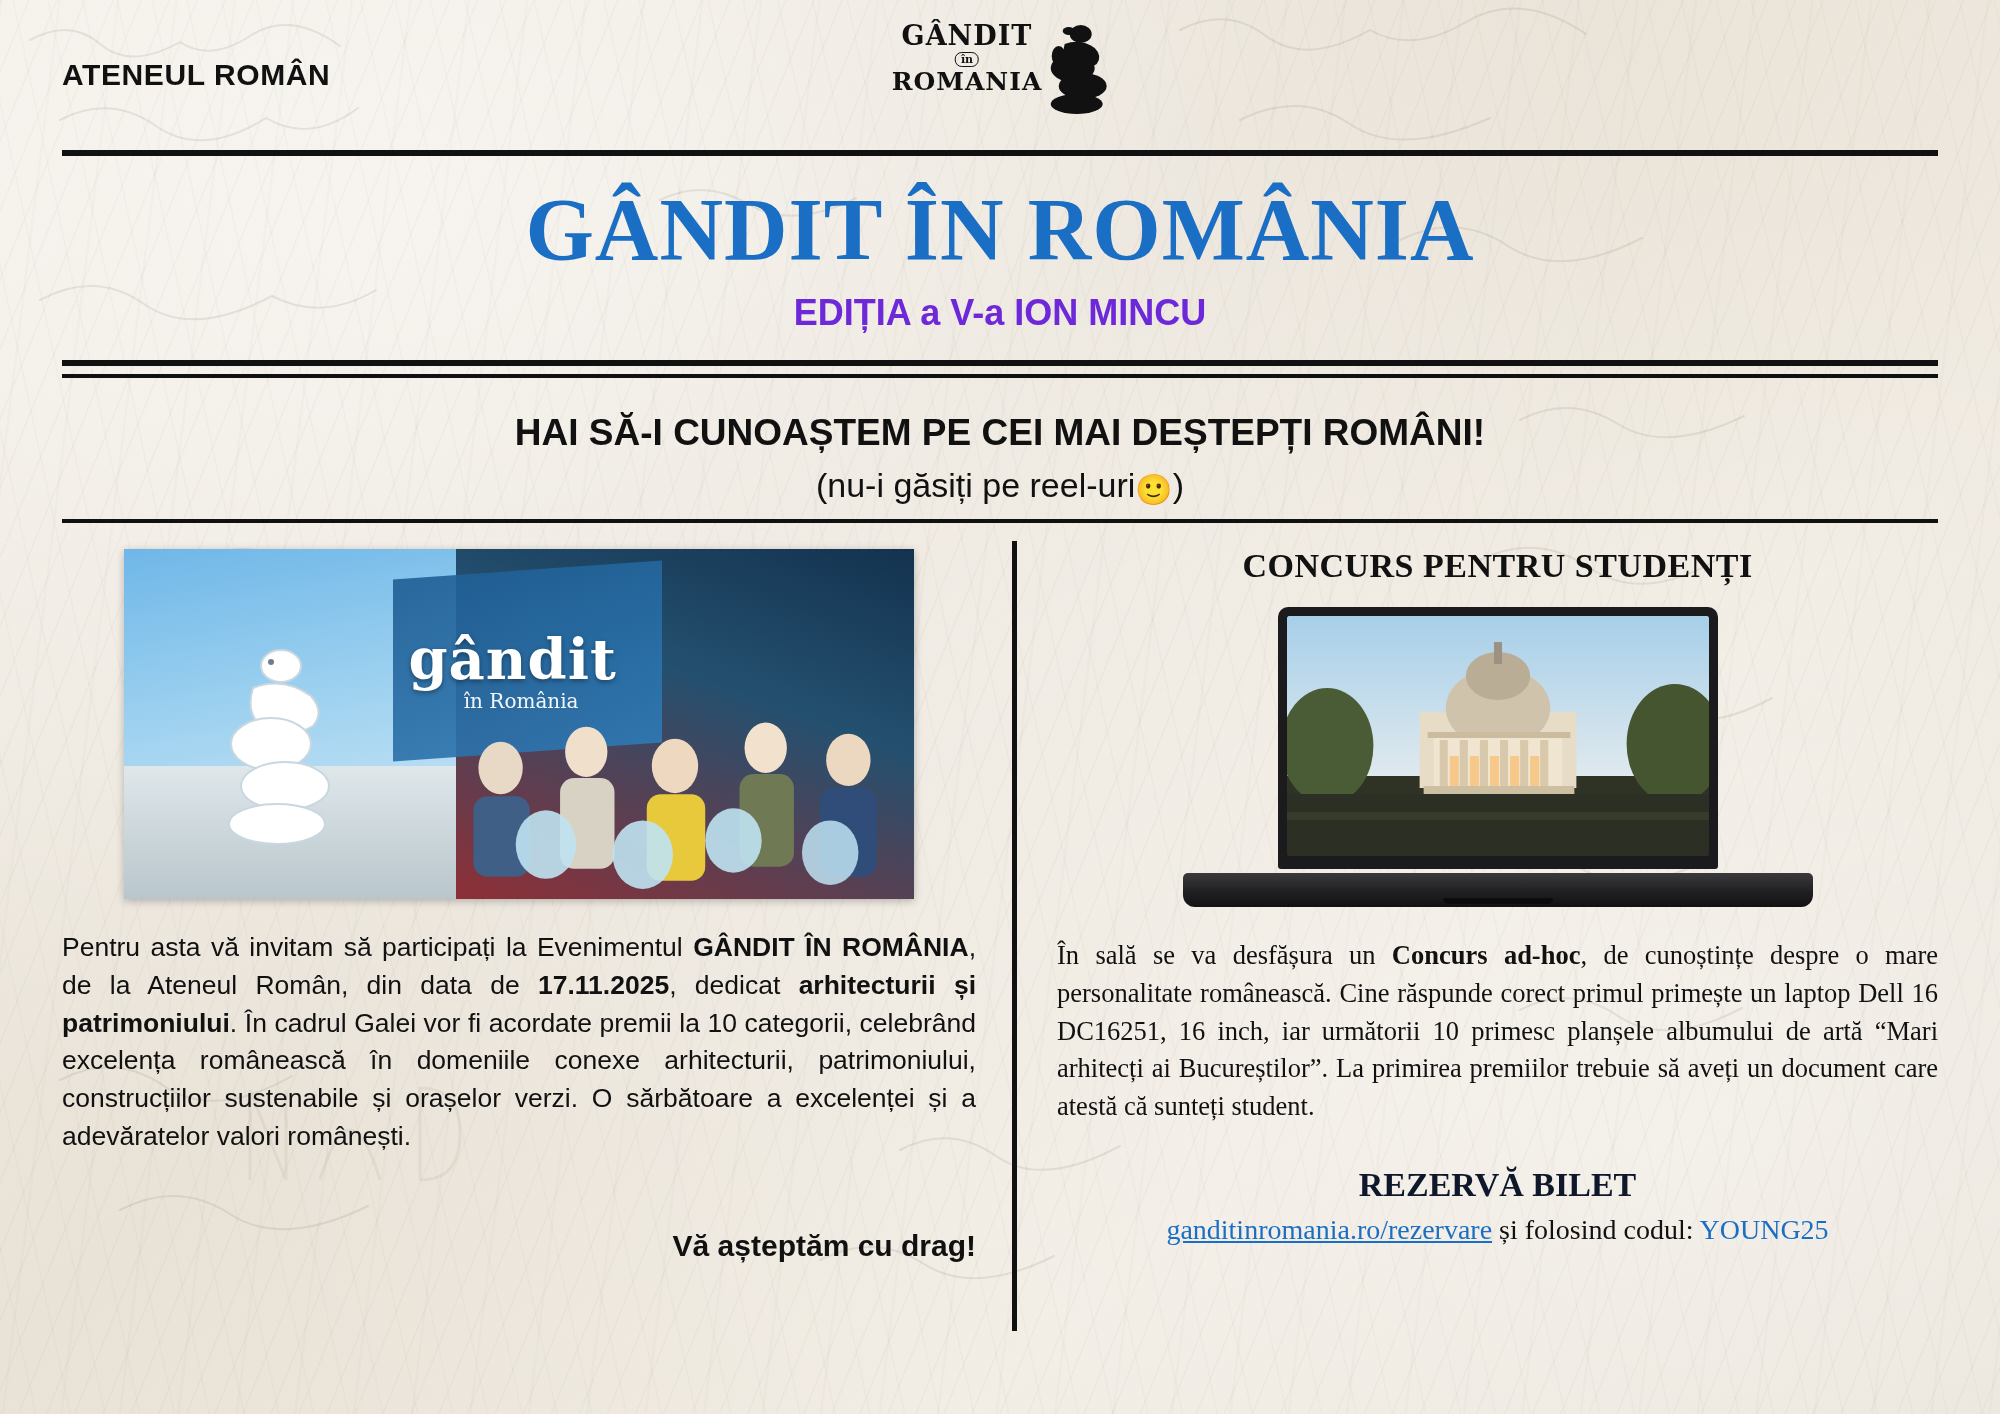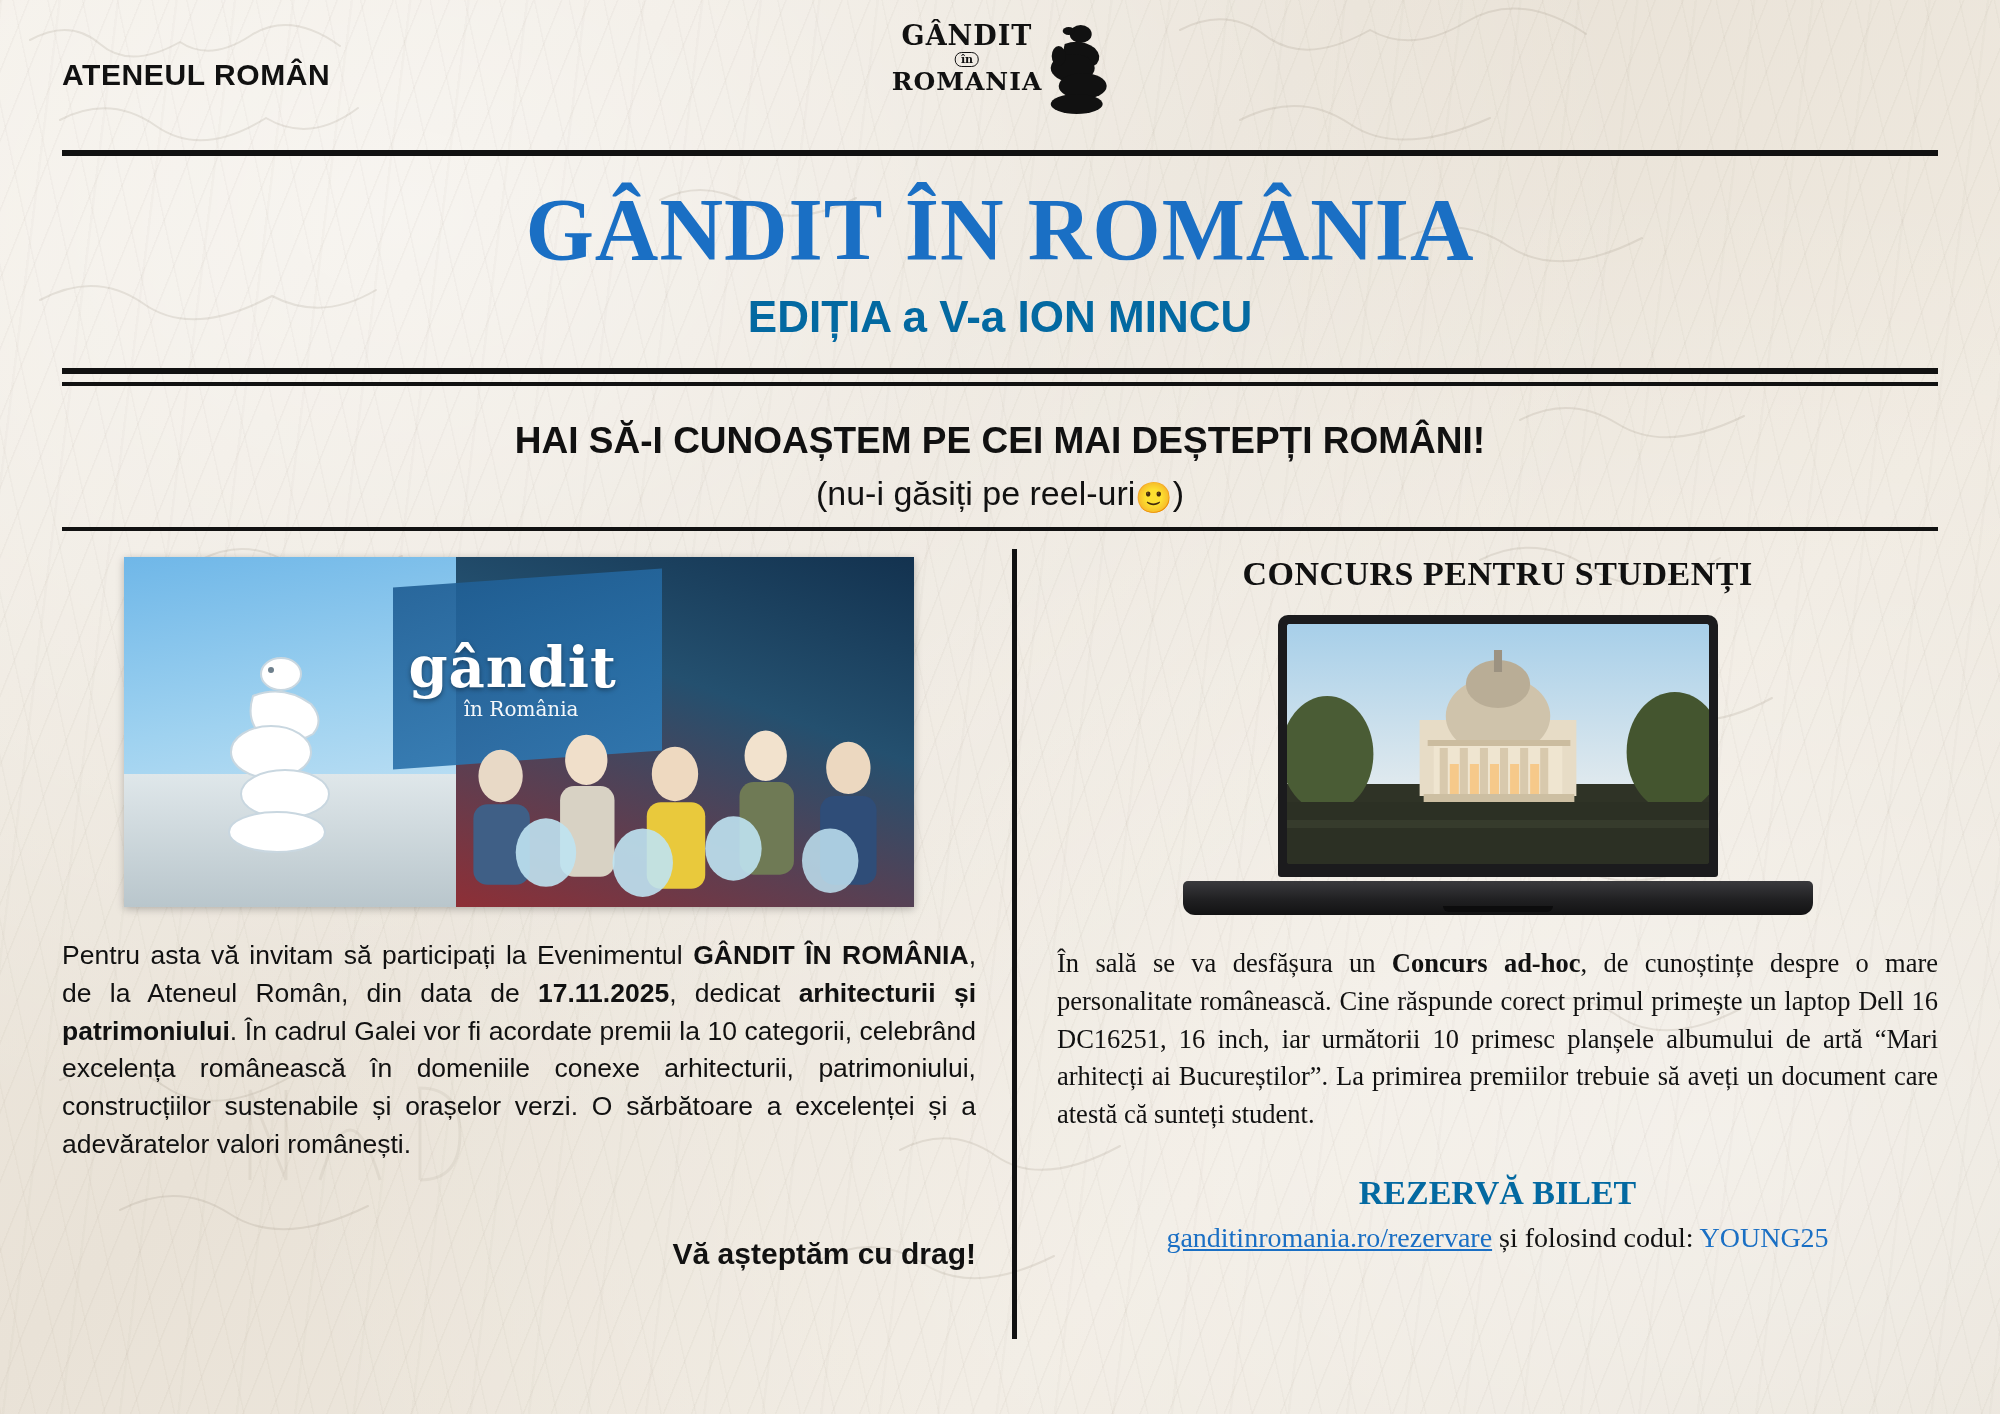--- a/index.html
+++ b/index.html
@@ -109,23 +109,23 @@
     font-family: "Liberation Serif", serif;
     font-weight: bold;
     font-size: 88px;
     color: #1a6fc4;
     letter-spacing: 1px;
     margin-top: 28px;
     line-height: 1.05;
   }
   .subtitle {
     text-align: center;
-    font-size: 44px;
-    font-weight: bold;
-    color: #0369a1;
+    font-size: 36px;
+    font-weight: bold;
+    color: #6d28d9;
     margin-top: 16px;
     margin-bottom: 26px;
   }
 
   .tagline {
     text-align: center;
     font-size: 37px;
     font-weight: bold;
     color: #111;
     margin-top: 34px;
@@ -279,21 +279,21 @@
     font-size: 26.5px;
     line-height: 1.42;
     color: #111;
     text-align: justify;
     margin-top: 30px;
   }
   .reserve-title {
     text-align: center;
     font-size: 34px;
     font-weight: bold;
-    color: #0369a1;
+    color: #0f172a;
     margin-top: 40px;
   }
   .reserve-line {
     text-align: center;
     font-size: 28px;
     color: #111;
     margin-top: 16px;
   }
   .reserve-line b { font-weight: bold; }
   .reserve-link-line {

